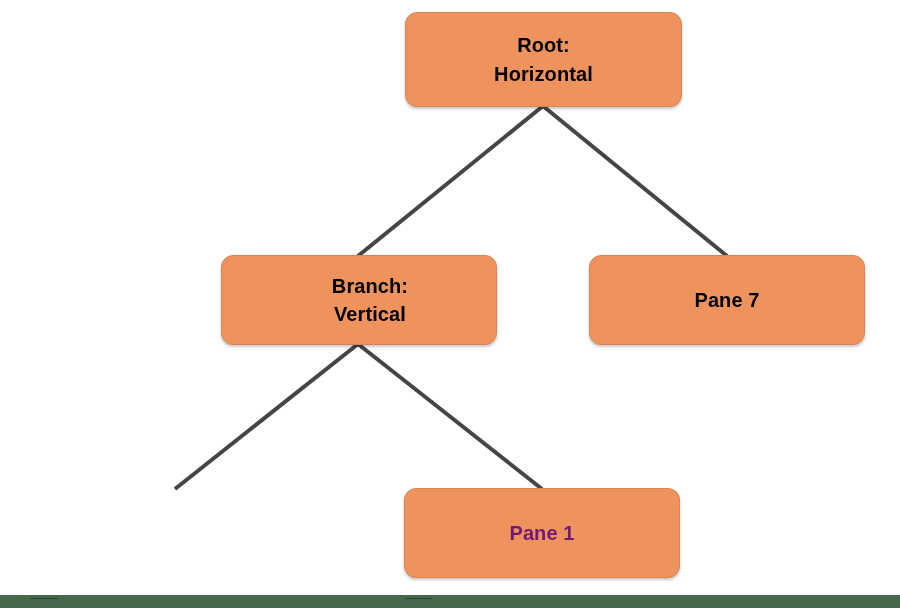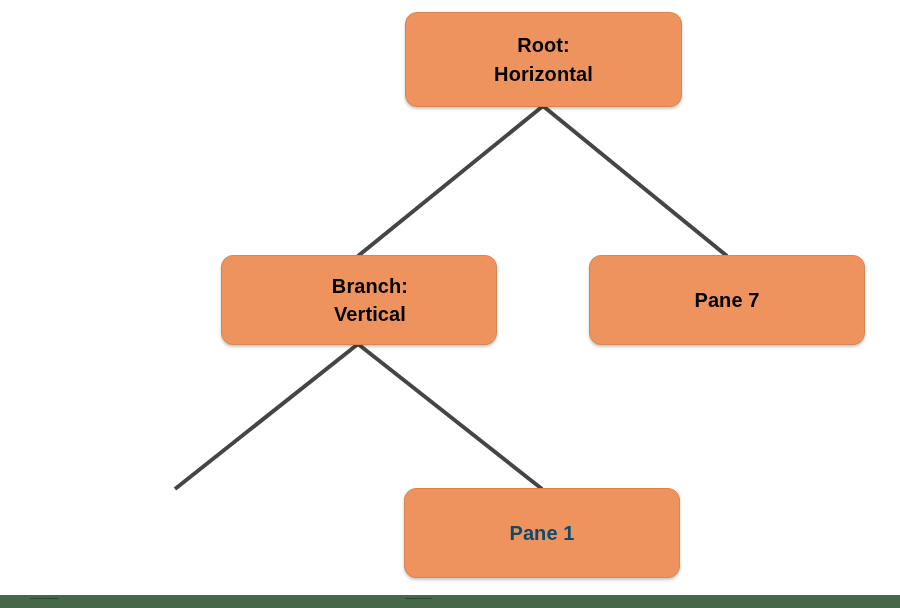--- a/index.html
+++ b/index.html
@@ -107,21 +107,21 @@
     <span class="node-label" style="color: rgb(0, 0, 0);">Branch:
 Vertical</span>
   </div>
 
   <div class="tree-node" id="node-pane2" style="left: 589px; top: 255px; width: 276px; height: 90px; background: rgb(239, 147, 94); border-color: rgb(217, 133, 79);">
     <span class="node-label" style="color: rgb(0, 0, 0);">Pane 7</span>
   </div>
 
 
   <div class="tree-node" id="node-pane1" style="left: 404px; top: 488px; width: 276px; height: 90px; background: rgb(239, 147, 94); border-color: rgb(217, 133, 79);">
-    <span class="node-label" style="color: #0c4a6e;">Pane 1</span>
+    <span class="node-label" style="color: #701a75;">Pane 1</span>
   </div>
 
   <div id="footer-band" style="background: rgb(70, 104, 74);">
     <span class="footer-noise-text" id="footer-noise-left">...............................................................................</span>
     <span class="footer-noise-text" id="footer-noise-right">...........................................................................</span>
   </div>
 
 </div>
 
 </body></html>

